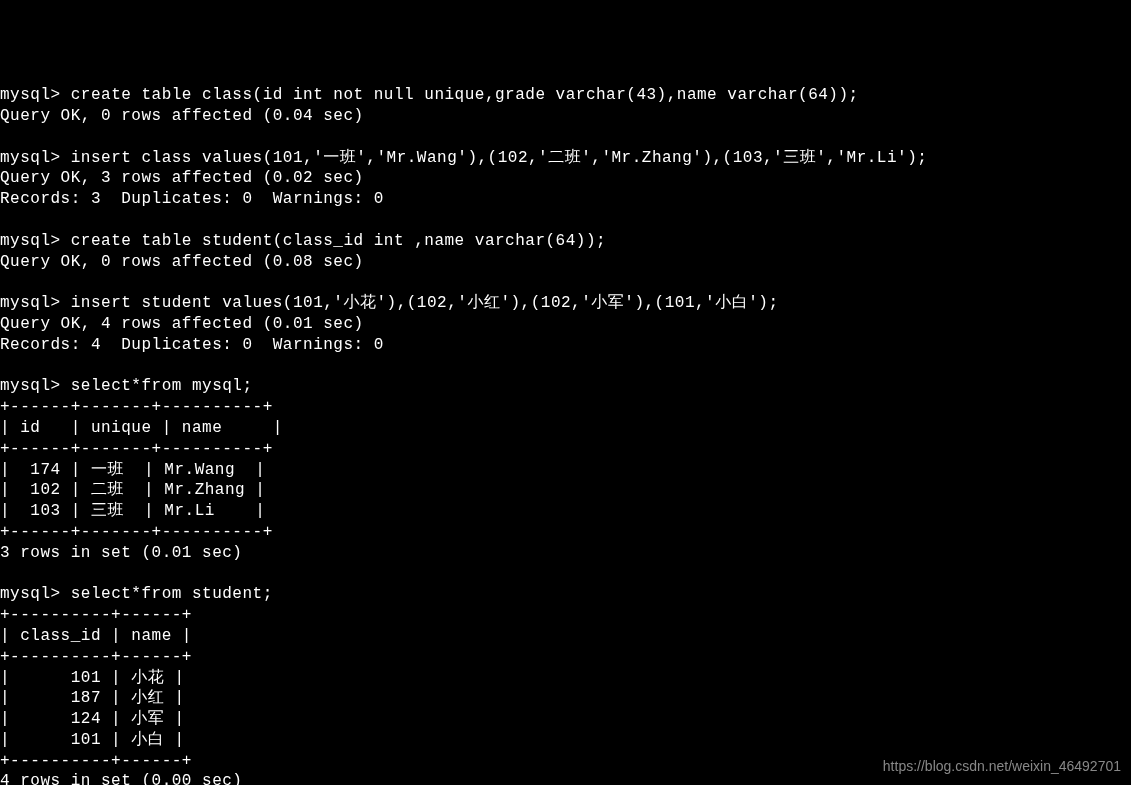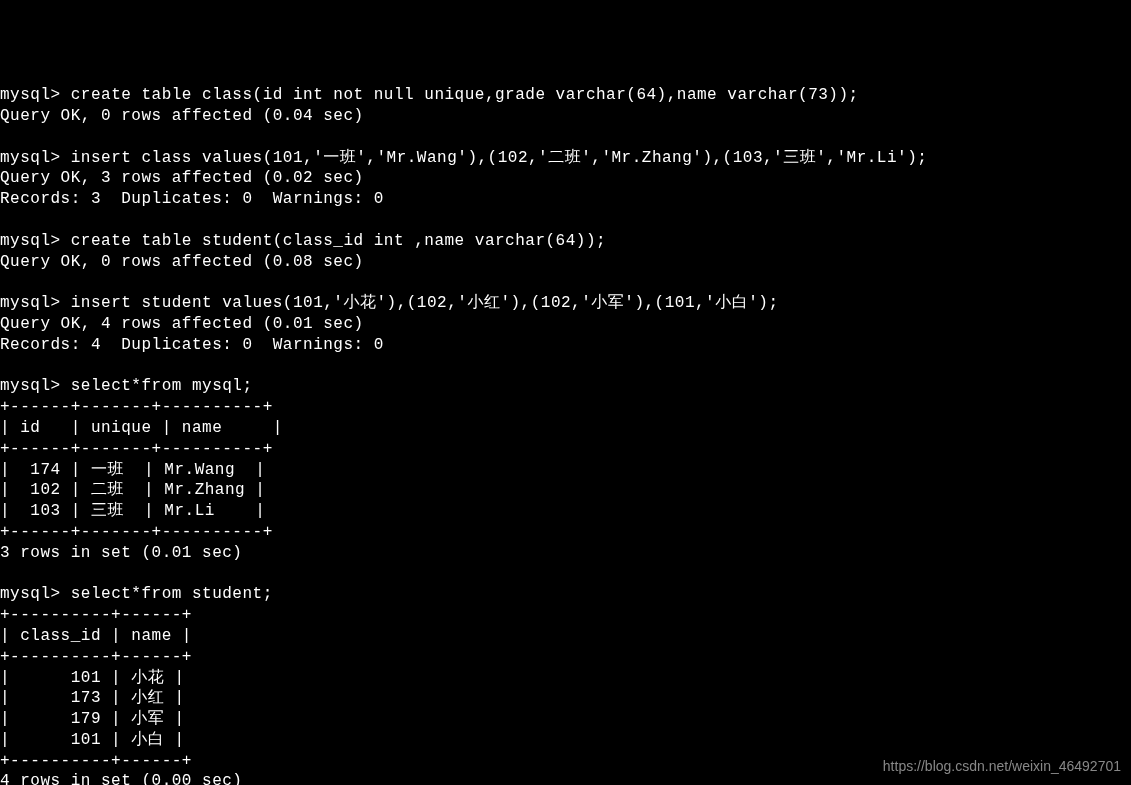--- a/index.html
+++ b/index.html
@@ -31,21 +31,21 @@
       font-size: 14px;
       font-family: Arial, sans-serif;
       letter-spacing: 0;
     }
   </style>
 </head>
 <body>
 
 
 
-<div class="terminal"><span>mysql&gt;</span> <span>create table class(id int not null unique,grade varchar(64),name varchar(73));</span>
+<div class="terminal"><span>mysql&gt;</span> <span>create table class(id int not null unique,grade varchar(43),name varchar(64));</span>
 <span>Query OK, 0 rows affected (0.04 sec)</span>
 
 <span>mysql&gt;</span> <span>insert class values(101,'一班','Mr.Wang'),(102,'二班','Mr.Zhang'),(103,'三班','Mr.Li');</span>
 <span>Query OK, 3 rows affected (0.02 sec)</span>
 <span>Records: 3  Duplicates: 0  Warnings: 0</span>
 
 <span>mysql&gt;</span> <span>create table student(class_id int ,name varchar(64));</span>
 <span>Query OK, 0 rows affected (0.08 sec)</span>
 
 <span>mysql&gt;</span> <span>insert student values(101,'小花'),(102,'小红'),(102,'小军'),(101,'小白');</span>
@@ -60,22 +60,22 @@
 <span>|  102 | 二班  | Mr.Zhang |</span>
 <span>|  103 | 三班  | Mr.Li    |</span>
 <span>+------+-------+----------+</span>
 <span>3 rows in set (0.01 sec)</span>
 
 <span>mysql&gt;</span> <span>select*from student;</span>
 <span>+----------+------+</span>
 <span>| class_id | name |</span>
 <span>+----------+------+</span>
 <span>|      101 | 小花 |</span>
-<span>|      173 | 小红 |</span>
-<span>|      179 | 小军 |</span>
+<span>|      187 | 小红 |</span>
+<span>|      124 | 小军 |</span>
 <span>|      101 | 小白 |</span>
 <span>+----------+------+</span>
 <span>4 rows in set (0.00 sec)</span></div>
 
 <div class="watermark">https://blog.csdn.net/weixin_46492701</div>
 
 
 
 
 </body></html>

